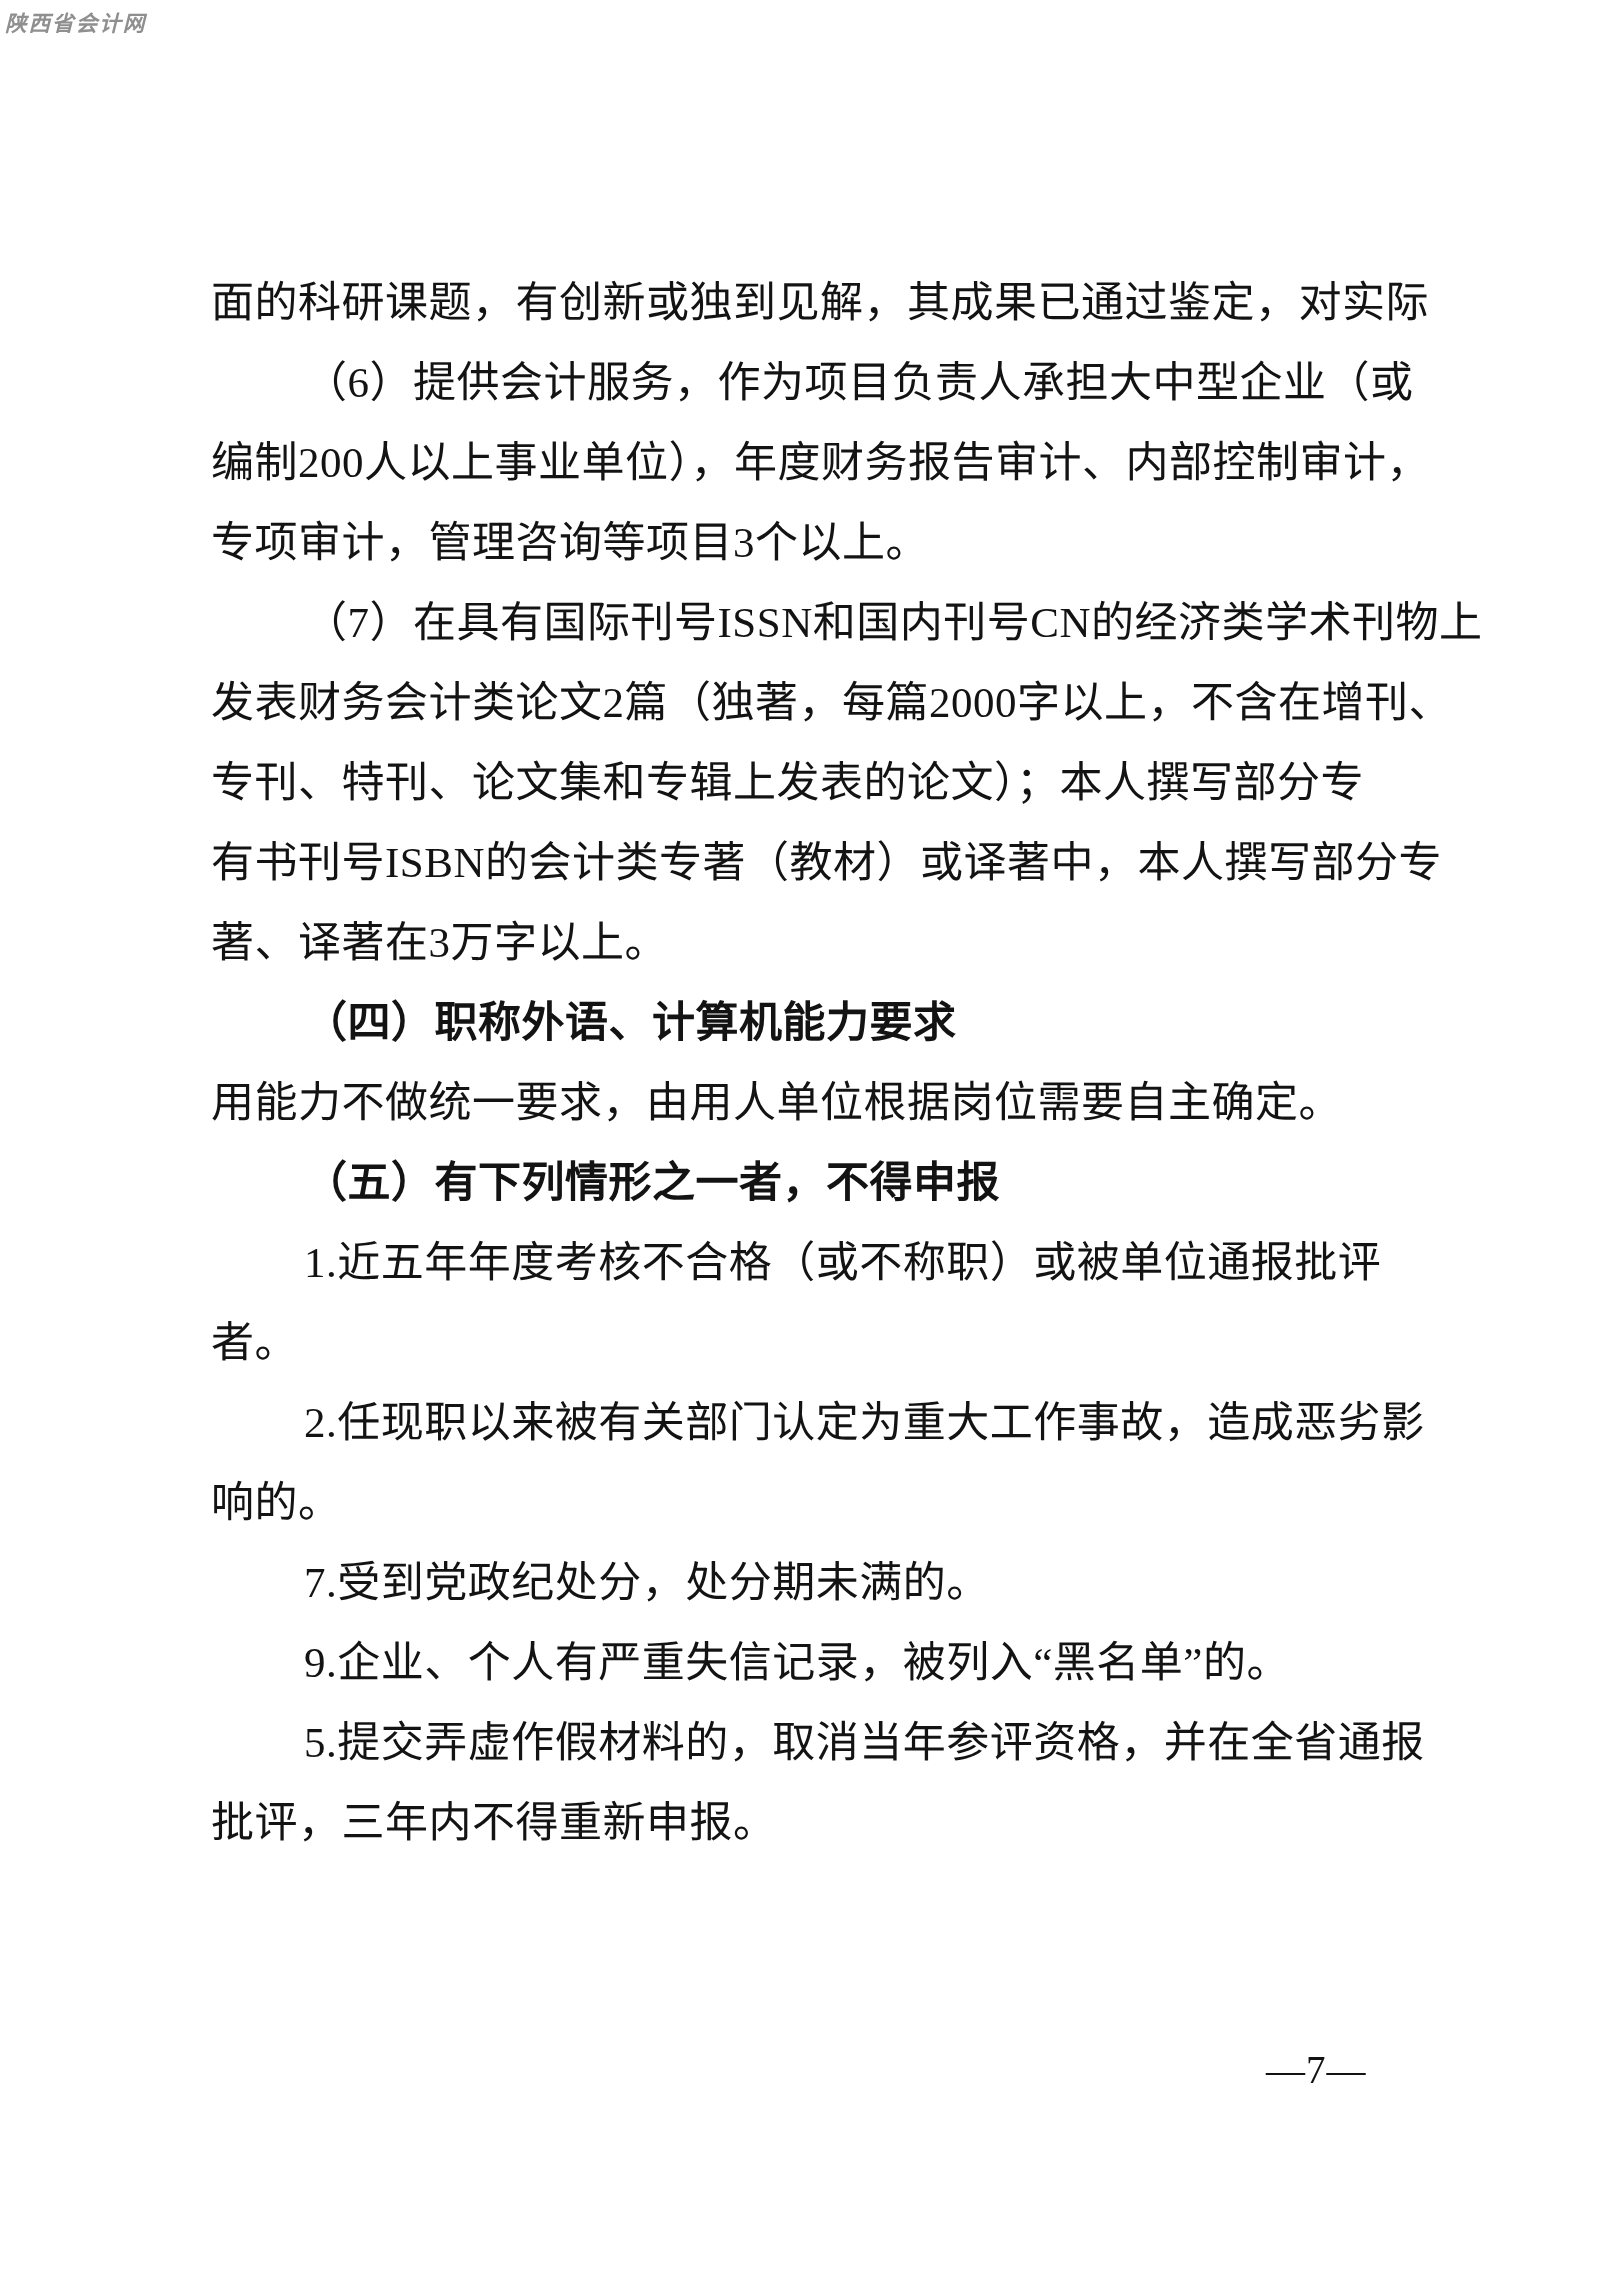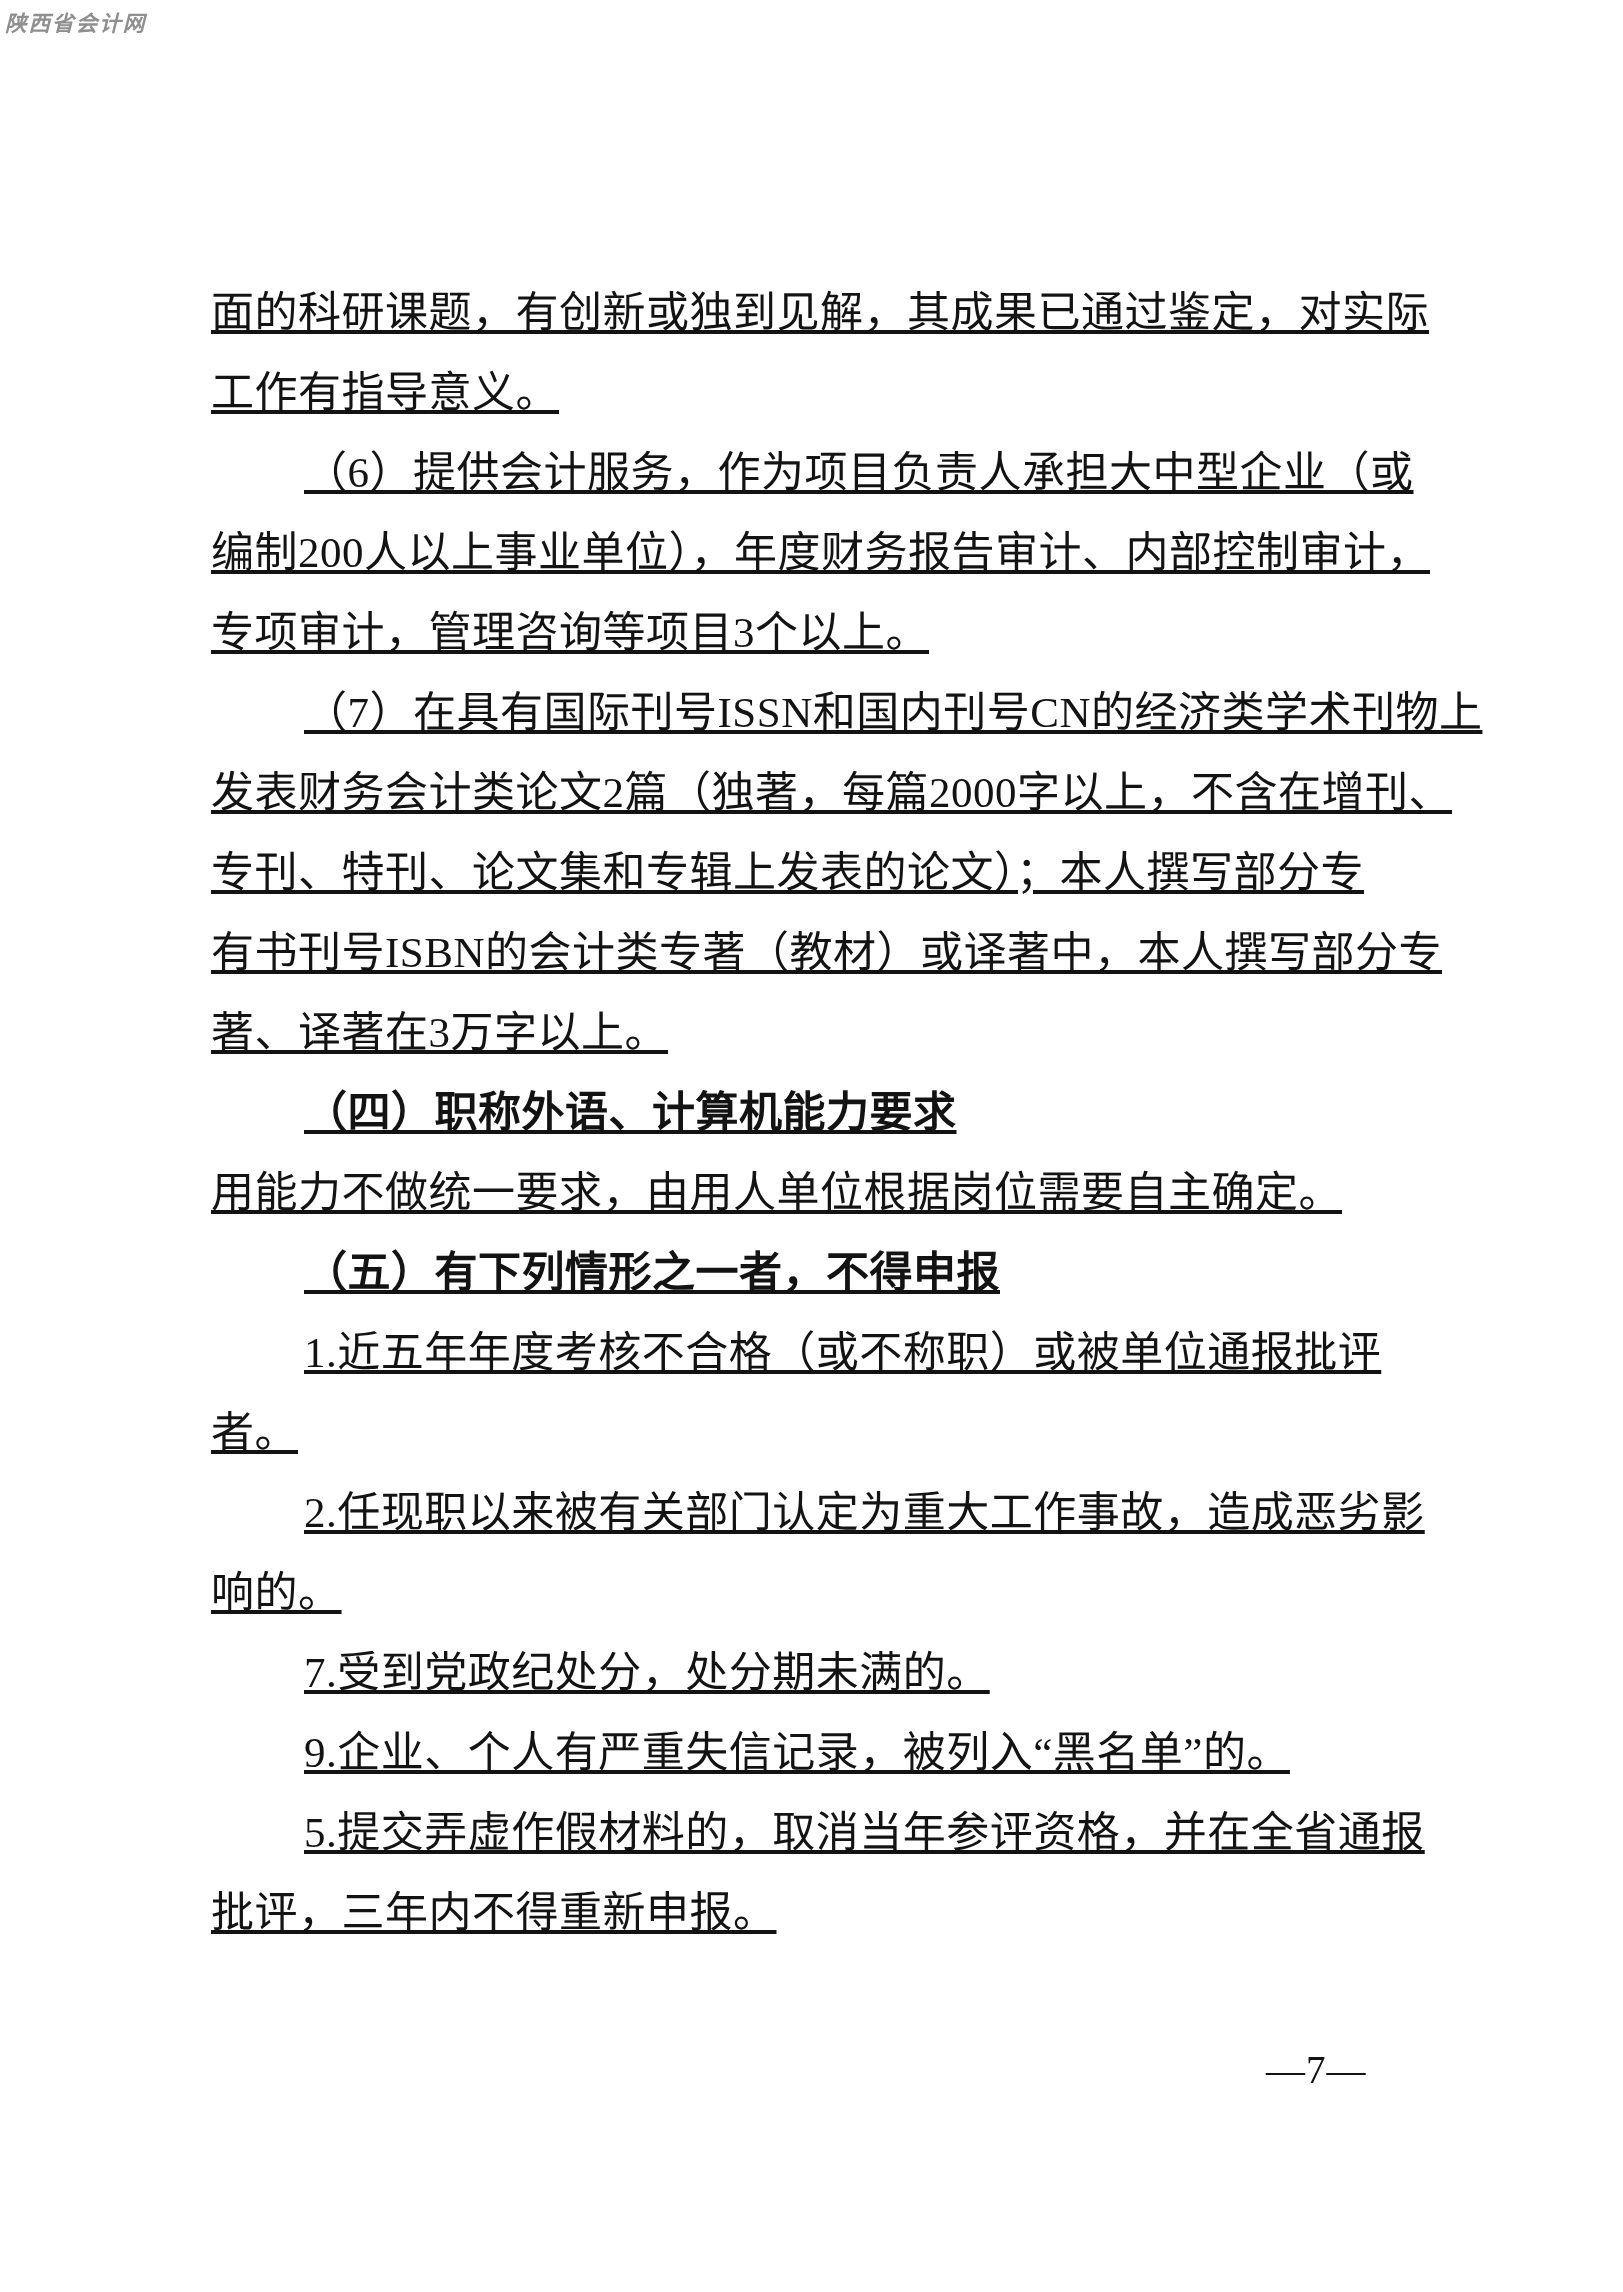--- a/index.html
+++ b/index.html
@@ -24,23 +24,22 @@
     font-size: 21.6px;
     font-style: italic;
     font-weight: bold;
     letter-spacing: 2px;
     color: #8f8f8f;
     user-select: none;
   }
   .body-text {
     position: absolute;
     left: 211px;
-    top: 273px;
+    top: 263px;
     width: 1215px;
-    text-decoration: underline;
   }
   .line {
     height: 80px;
     line-height: 80px;
     font-size: 43px;
     white-space: nowrap;
     letter-spacing: 0.5px;
   }
   .indent {
     padding-left: 93px;
@@ -59,21 +58,20 @@
 </style>
 </head>
 <body>
 
 <div class="page">
 
   <div class="watermark">陕西省会计网</div>
 
   <div class="body-text">
     <div class="line">面的科研课题，有创新或独到见解，其成果已通过鉴定，对实际</div>
-    <div class="line">工作有指导意义。</div>
     <div class="line indent">（6）提供会计服务，作为项目负责人承担大中型企业（或</div>
     <div class="line">编制200人以上事业单位），年度财务报告审计、内部控制审计，</div>
     <div class="line">专项审计，管理咨询等项目3个以上。</div>
     <div class="line indent">（7）在具有国际刊号ISSN和国内刊号CN的经济类学术刊物上</div>
     <div class="line">发表财务会计类论文2篇（独著，每篇2000字以上，不含在增刊、</div>
     <div class="line">专刊、特刊、论文集和专辑上发表的论文）；本人撰写部分专</div>
     <div class="line">有书刊号ISBN的会计类专著（教材）或译著中，本人撰写部分专</div>
     <div class="line">著、译著在3万字以上。</div>
     <div class="line indent bold">（四）职称外语、计算机能力要求</div>
     <div class="line">用能力不做统一要求，由用人单位根据岗位需要自主确定。</div>

